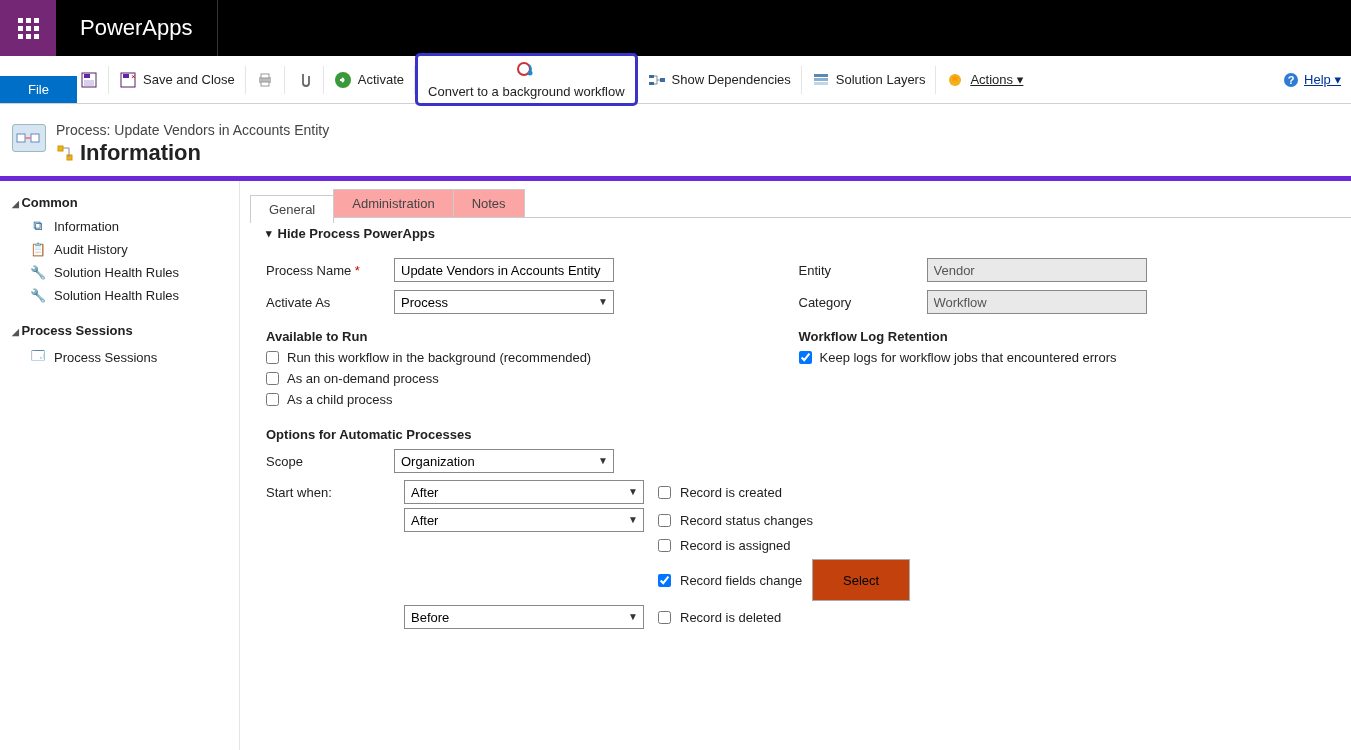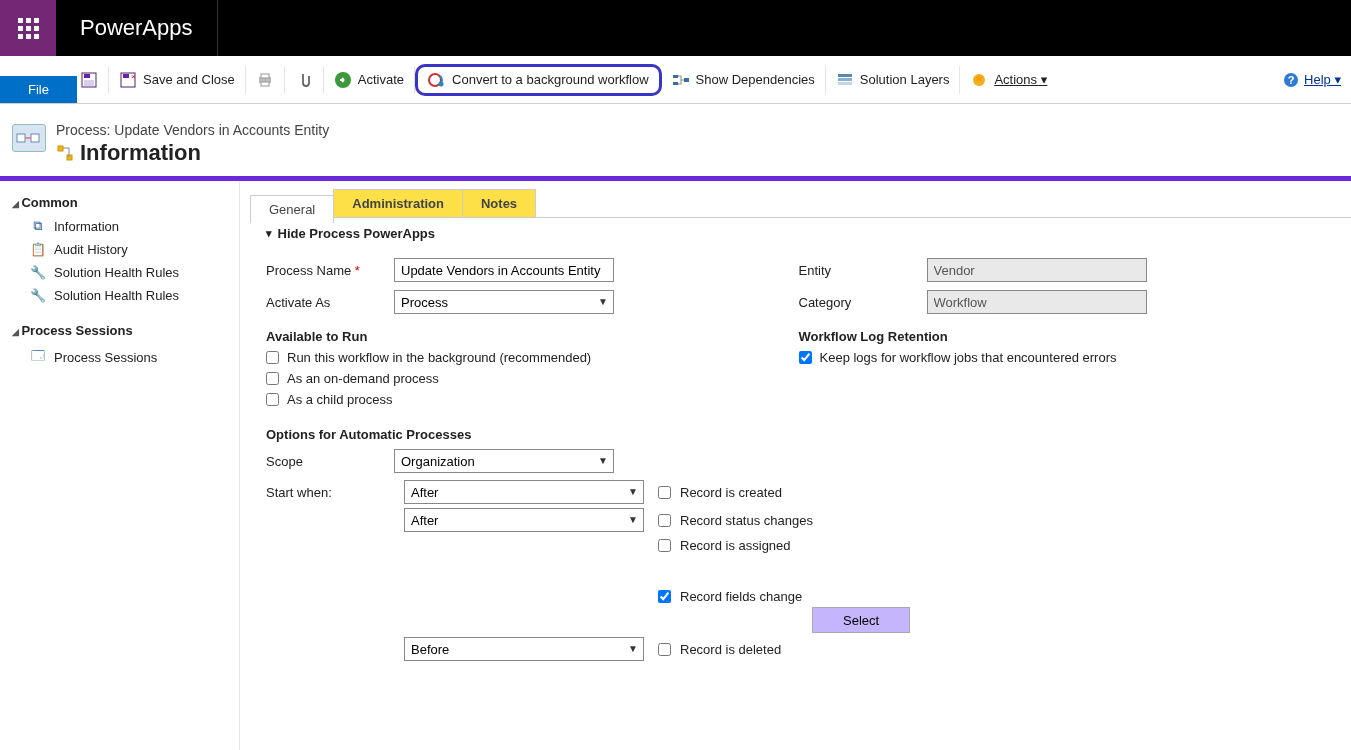--- a/index.html
+++ b/index.html
@@ -9,42 +9,42 @@
   .waffle { width:56px; background:#742774; display:flex; align-items:center; justify-content:center; }
   .waffle-grid { display:grid; grid-template-columns:repeat(3,5px); grid-template-rows:repeat(3,5px); gap:3px; }
   .waffle-grid span { background:#fff; width:5px; height:5px; }
   .apptitle { color:#fff; font-size:22px; font-weight:400; display:flex; align-items:center; padding:0 24px; border-right:1px solid #333;}
   
   .cmdbar { display:flex; align-items:center; height:48px; border-bottom:1px solid #d0d0d0; padding:0 10px; position:relative;}
   .file-btn { position:absolute; left:0; bottom:0; background:#006FC8; color:#fff; padding:6px 28px; font-size:13px;}
   .cmds { margin-left:60px; display:flex; align-items:center; gap:0; }
   .cmd { display:flex; align-items:center; gap:6px; padding:5px 10px; border-right:1px solid #e5e5e5; cursor:pointer; }
   .cmd:last-of-type{border-right:none;text-decoration:underline;}
-  .cmd.highlight { border:3px solid #3933c7; border-radius:10px; padding:4px 10px;}
+  .cmd.highlight { border:3px solid #3933c7; border-radius:5px; padding:4px 10px;flex-direction:column;}
   .cmd-icon { width:18px; height:18px; display:flex; align-items:center; justify-content:center; }
   .help-link { margin-left:auto; display:flex; align-items:center; gap:4px; color:#003399; cursor:pointer;}
   .help-link span { text-decoration:underline;}
   
   .page-header { display:flex; align-items:flex-start; padding:18px 12px 10px 12px; border-bottom:5px solid #6d28d9;}
   .ph-icon { width:34px; height:28px; background:#d7e4f2; border:1px solid #9bb; border-radius:3px; display:flex; align-items:center; justify-content:center; margin-right:10px; margin-top:2px;}
   .ph-text .p1 { font-size:14px; color:#444; margin-bottom:2px;}
   .ph-text .p2 { font-size:22px; font-weight:700;}
   .ph-sub { display:flex; align-items:center; gap:6px;}
   .ph-sub-icon{ width:18px;height:18px;}
   
   .body { display:flex; height:calc(750px - 56px - 48px - 70px); }
   .sidebar { width:240px; padding:10px 4px; border-right:1px solid #e5e5e5;}
   .sb-section { margin-bottom:12px; }
   .sb-section-h { font-weight:700; padding:4px 8px; cursor:pointer;}
   .sb-section-h::before { content:"◢ "; font-size:9px; color:#555; vertical-align:middle;}
   .sb-item { display:flex; align-items:center; gap:8px; padding:4px 10px 4px 26px; cursor:pointer;}
   .sb-item-icon{ width:16px; text-align:center; color:#2a6390;}
   .content { flex:1; padding:8px 0 0 0; position:relative;}
   .tabs { display:flex; border-bottom:1px solid #ccc; margin-left:10px;}
-  .tab { padding:6px 18px; border:1px solid #ccc; border-bottom:none; background:#fde047; color:#444; margin-right:-1px; cursor:pointer;font-weight:bold;}
+  .tab { padding:6px 18px; border:1px solid #ccc; border-bottom:none; background:#fca5a5; color:#444; margin-right:-1px; cursor:pointer;}
   .tab.active { background:#fff; font-weight:400; position:relative; top:6px;}
   .section-toggle { display:flex; align-items:center; gap:6px; font-weight:700; margin:8px 0 10px 26px;}
   .section-toggle::before{content:"▾"; font-size:11px;}
   .form-area { display:flex; padding:0 20px 0 26px;}
   .col { flex:1; }
   .row { display:flex; align-items:center; margin:6px 0; min-height:26px;}
   .lbl { width:128px; font-size:13px; color:#222;}
   .req::after{content:" *"; color:#c00;}
   input[type=text], select { height:24px; width:220px; border:1px solid #888; padding:2px 6px; font-size:13px; background:#fff; font-family:inherit;}
   input[readonly]{ background:#e9e9e9; color:#555;}
@@ -52,21 +52,21 @@
   .select-wrap{ position:relative; display:inline-block;}
   .select-wrap::after{content:"▼"; font-size:10px; color:#333; position:absolute; right:6px; top:6px; pointer-events:none;}
   .sub-h { font-weight:700; margin:14px 0 6px 0;}
   .chk-row { display:flex; align-items:center; gap:8px; margin:6px 0;}
   .chk-row input{ margin:0;}
   .options { margin-top:14px; margin-left:26px;}
   .options .row .lbl{width:128px;}
   .when-block .start-row{ display:flex; align-items:center; margin:4px 0; gap:10px;}
   .when-block .chk{display:flex; align-items:center; gap:6px;}
   .when-block select{ width:240px;}
-  .select-btn{ height:26px; width:98px; background:#c4b5fd; border:1px solid #aaa; cursor:pointer; font-size:13px;margin-top:48px;}
+  .select-btn{ height:42px; width:98px; background:#c2410c; border:1px solid #aaa; cursor:pointer; font-size:13px;}
   .radio-row{display:flex; align-items:center; gap:8px; margin:6px 0;}
   .scroll-area{ height:506px; overflow-y:scroll;}
   
   .scroll-area::-webkit-scrollbar{ width:16px;}
   .scroll-area::-webkit-scrollbar-track{ background:#f0f0f0;}
   .scroll-area::-webkit-scrollbar-thumb{ background:#c4c4c4;}
   .scroll-area::-webkit-scrollbar-button{ background:#e0e0e0; height:16px;}
 </style>
 </head>
 <body>

